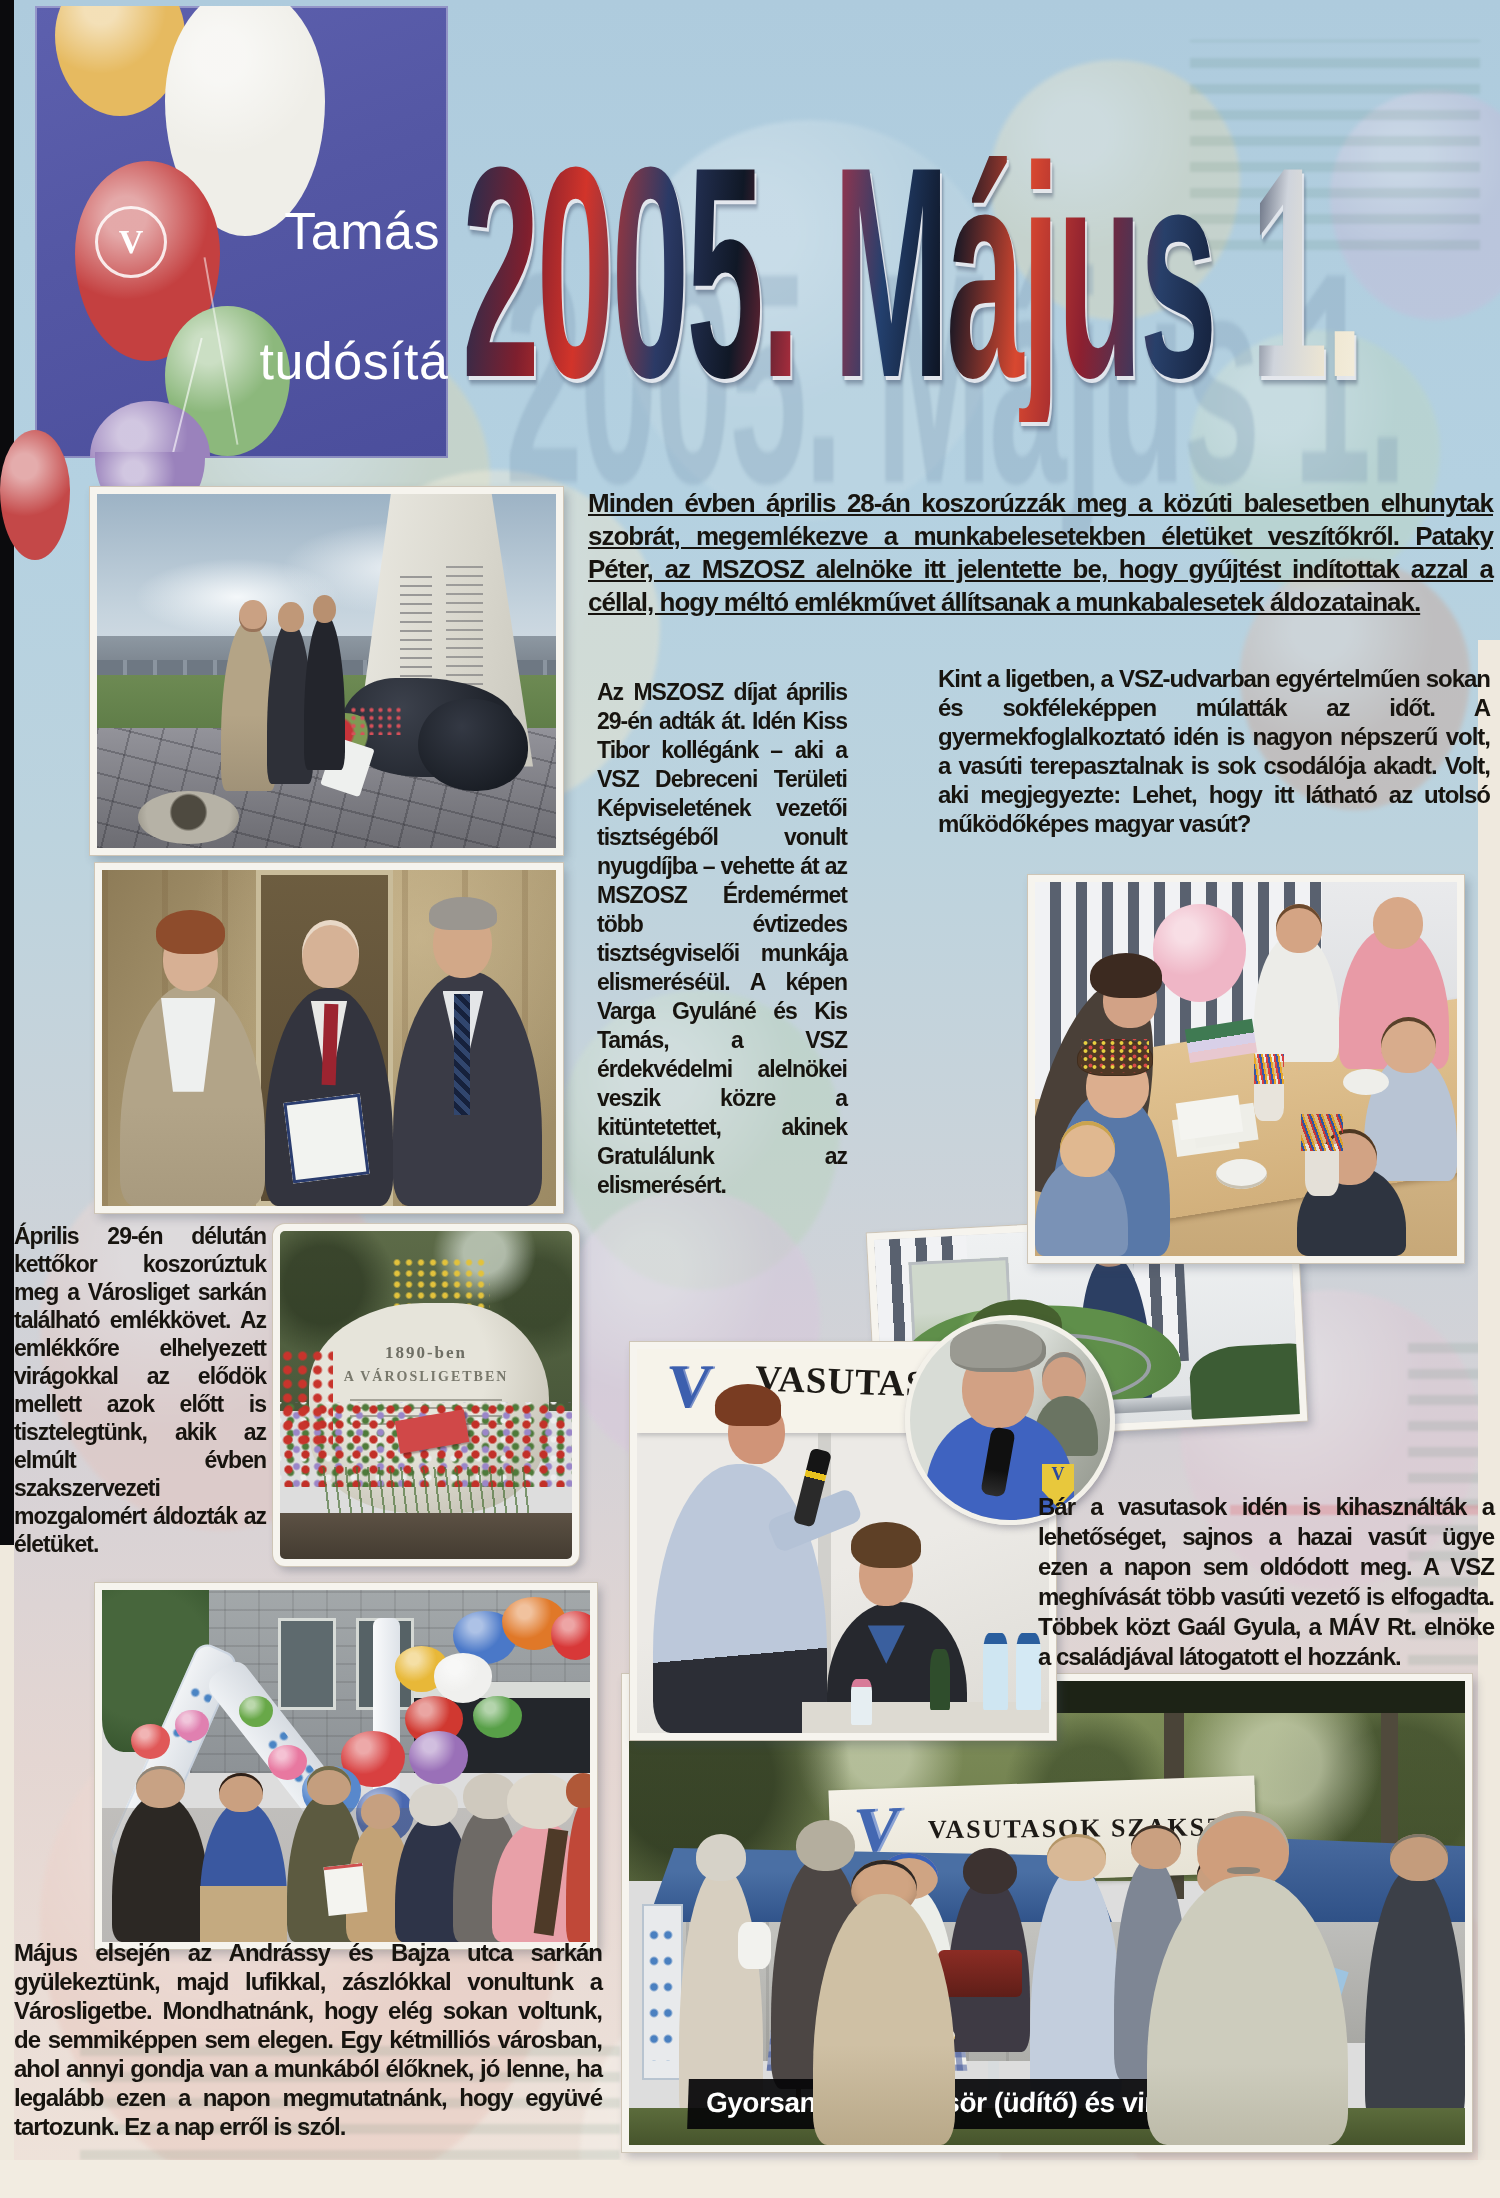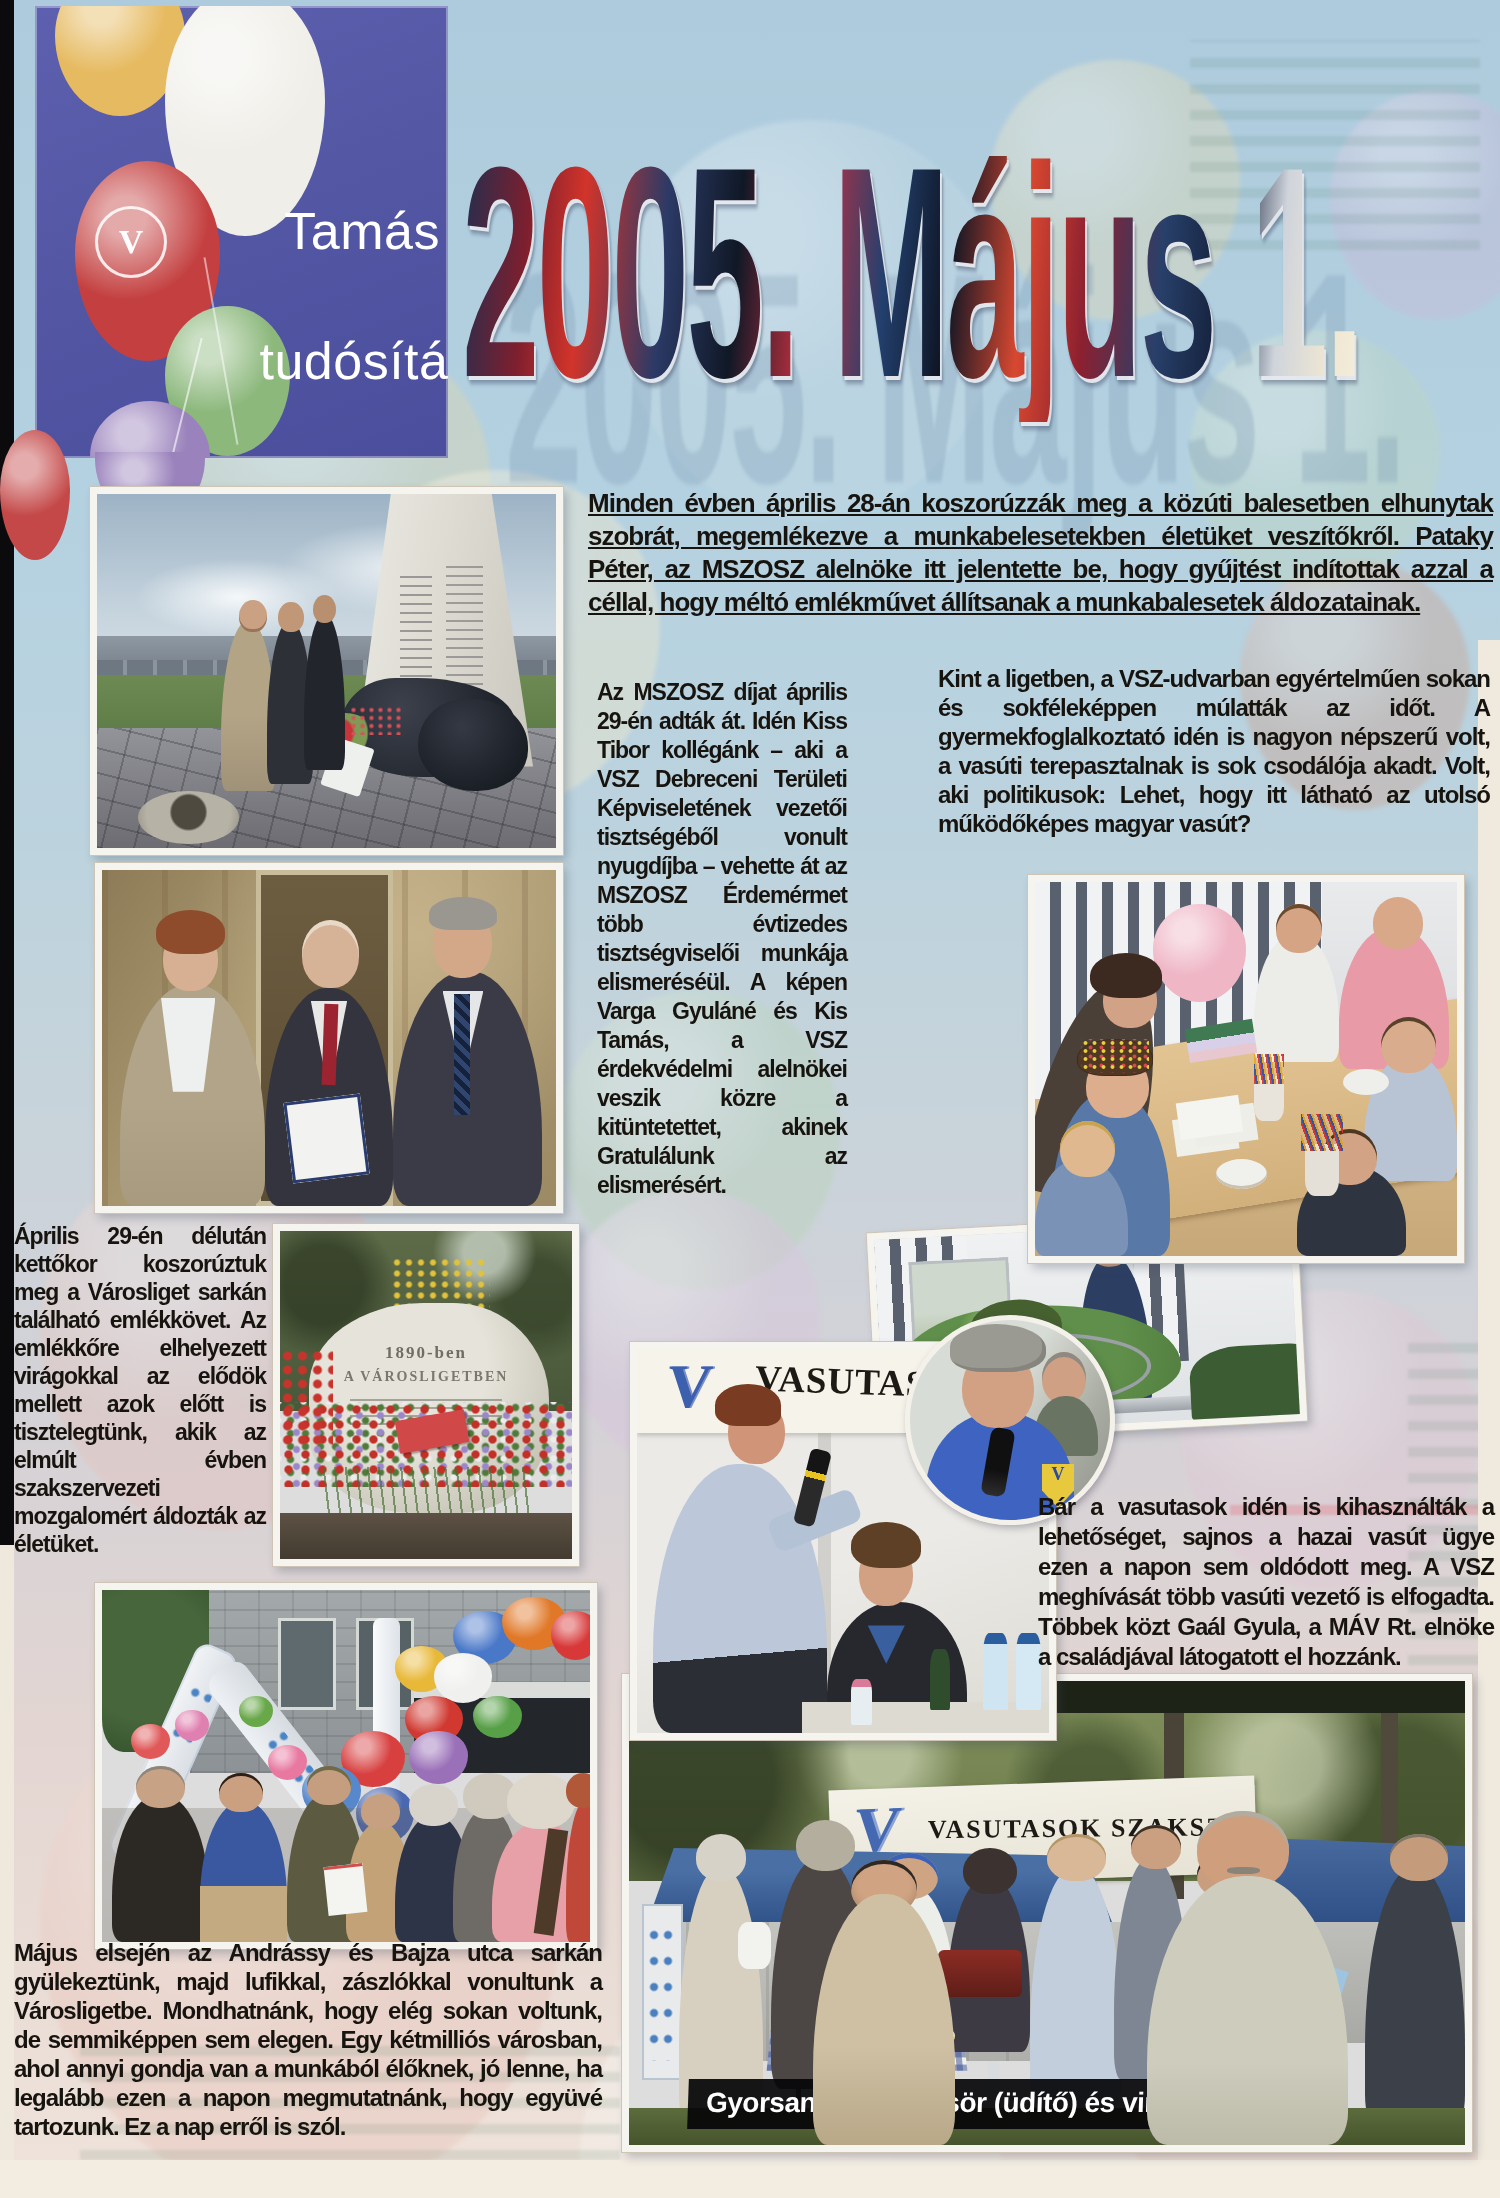--- a/index.html
+++ b/index.html
@@ -214,21 +214,21 @@
     <div class="fig" style="left:62%;top:38%;width:32%;height:30%;background:#6a7462;"></div>
     <div class="fig" style="left:8%;top:46%;width:74%;height:56%;background:#3f63c0;"></div>
     <div class="hd" style="left:26%;top:14%;width:36%;height:40%;background:#d2a184;"></div>
     <div class="a" style="left:20%;top:2%;width:48%;height:24%;background:#9a9a92;border-radius:55% 60% 45% 40%;box-shadow:inset -4px -4px 0 rgba(120,120,112,.6);"></div>
     <div class="a" style="left:38%;top:54%;width:12%;height:34%;background:linear-gradient(180deg,#101010 0 62%,#2e2e2e);transform:rotate(10deg);border-radius:8px;"></div>
     <div class="a" style="left:66%;top:72%;width:16%;height:22%;background:#e8c83c;clip-path:polygon(0 0,100% 0,100% 60%,50% 100%,0 60%);display:flex;align-items:flex-start;justify-content:center;">
       <span class="serifbn" style="font-size:18px;color:#2c4a9e;">V</span>
     </div>
   </div>
 
-  <div class="ph" style="left:273px;top:1224px;width:292px;height:328px;z-index:3;">
+  <div class="ph" style="left:273px;top:1224px;width:292px;height:328px;z-index:3;border-radius:12px;">
     <div class="a" style="left:0;top:0;width:100%;height:55%;background:
       radial-gradient(circle at 15% 30%, rgba(30,40,22,.55) 0 14%, transparent 26%),
       radial-gradient(circle at 70% 12%, rgba(200,210,196,.8) 0 8%, transparent 20%),
       radial-gradient(circle at 88% 35%, rgba(38,50,28,.5) 0 12%, transparent 24%),
       linear-gradient(180deg,#5d6b48,#49583a);"></div>
     <div class="a" style="left:38%;top:8%;width:34%;height:22%;background:radial-gradient(circle,#e2c23c 2px,transparent 4px) 0 0/12px 11px;filter:blur(.4px);"></div>
     <div class="a" style="left:10%;top:22%;width:82%;height:64%;background:radial-gradient(circle at 40% 30%,#e6e4da 0 40%,#cfccc0 70%,#b4b1a4);border-radius:48% 40% 38% 44%/40% 46% 42% 38%;"></div>
     <div class="a serifbn" style="left:0;top:34%;width:100%;text-align:center;font-size:17px;color:#6e6e64;letter-spacing:2px;">1890-ben</div>
     <div class="a serifbn" style="left:0;top:42%;width:100%;text-align:center;font-size:14px;color:#78786c;letter-spacing:2px;">A VÁROSLIGETBEN</div>
     <div class="a" style="left:24%;top:50%;width:52%;height:9%;background:repeating-linear-gradient(0deg,rgba(110,110,100,.55) 0 2px,transparent 2px 8px);filter:blur(.6px);"></div>
@@ -346,18 +346,18 @@
     <div class="hd" style="left:68%;top:28%;width:11%;height:17%;background:#cf9e7c;box-shadow:inset 0 5px 0 #b0aca0;"></div>
     <div class="a" style="left:71.5%;top:40%;width:4%;height:1.6%;background:#8a8478;border-radius:40%;"></div>
     <div class="a" style="left:76%;top:60%;width:9%;height:16%;background:#9ec4e0;transform:rotate(18deg);box-shadow:-5px 4px 0 #aecde6,-10px 8px 0 #bcd6ea;"></div>
     <div class="fig" style="left:88%;top:40%;width:12%;height:56%;background:#3c4048;"></div>
     <div class="hd" style="left:91%;top:33%;width:7%;height:10%;background:#c49c7c;box-shadow:inset 0 3px 0 #7e7668;"></div>
     <div class="a" style="left:0;top:92%;width:100%;height:8%;background:linear-gradient(180deg,#5c6c3c,#46542c);"></div>
     <div class="capbar" style="position:absolute;left:7%;bottom:3.5%;padding:8px 26px 10px 18px;font-size:28px;letter-spacing:-.5px;transform:skewX(-2deg);">Gyorsan fogyott a sör (üdítő) és virsli.</div>
   </div>
 
   <div class="txt" style="left:597px;top:678px;width:250px;font-size:23px;line-height:29px;">Az MSZOSZ díjat április 29-én adták át. Idén Kiss Tibor kollégánk – aki a VSZ Debreceni Területi Képviseletének vezetői tisztségéből vonult nyugdíjba – vehette át az MSZOSZ Érdemérmet több évtizedes tisztségviselői munkája elismeréséül. A képen Varga Gyuláné és Kis Tamás, a VSZ érdekvédelmi alelnökei veszik közre a kitüntetettet, akinek Gratulálunk az elismerésért.</div>
-  <div class="txt" style="left:938px;top:664px;width:552px;font-size:24px;line-height:29px;">Kint a ligetben, a VSZ-udvarban egyértelműen sokan és sokféleképpen múlatták az időt. A gyermekfoglalkoztató idén is nagyon népszerű volt, a vasúti terepasztalnak is sok csodálója akadt. Volt, aki politikusok: Lehet, hogy itt látható az utolsó működőképes magyar vasút?</div>
+  <div class="txt" style="left:938px;top:664px;width:552px;font-size:24px;line-height:29px;">Kint a ligetben, a VSZ-udvarban egyértelműen sokan és sokféleképpen múlatták az időt. A gyermekfoglalkoztató idén is nagyon népszerű volt, a vasúti terepasztalnak is sok csodálója akadt. Volt, aki megjegyezte: Lehet, hogy itt látható az utolsó működőképes magyar vasút?</div>
   <div class="txt" style="left:14px;top:1222px;width:252px;font-size:23px;line-height:28px;">Április 29-én délután kettőkor koszorúztuk meg a Városliget sarkán található emlékkövet. Az emlékkőre elhelyezett virágokkal az elődök mellett azok előtt is tisztelegtünk, akik az elmúlt évben szakszervezeti mozgalomért áldozták az életüket.</div>
   <div class="txt" style="left:1038px;top:1492px;width:456px;font-size:24px;line-height:30px;z-index:8;">Bár a vasutasok idén is kihasználták a lehetőséget, sajnos a hazai vasút ügye ezen a napon sem oldódott meg. A VSZ meghívását több vasúti vezető is elfogadta. Többek közt Gaál Gyula, a MÁV Rt. elnöke a családjával látogatott el hozzánk.</div>
   <div class="txt" style="left:14px;top:1938px;width:588px;font-size:24px;line-height:29px;z-index:4;">Május elsején az Andrássy és Bajza utca sarkán gyülekeztünk, majd lufikkal, zászlókkal vonultunk a Városligetbe. Mondhatnánk, hogy elég sokan voltunk, de semmiképpen sem elegen. Egy kétmilliós városban, ahol annyi gondja van a munkából élőknek, jó lenne, ha legalább ezen a napon megmutatnánk, hogy együvé tartozunk. Ez a nap erről is szól.</div>
 
 </div>
 
 </body></html>

